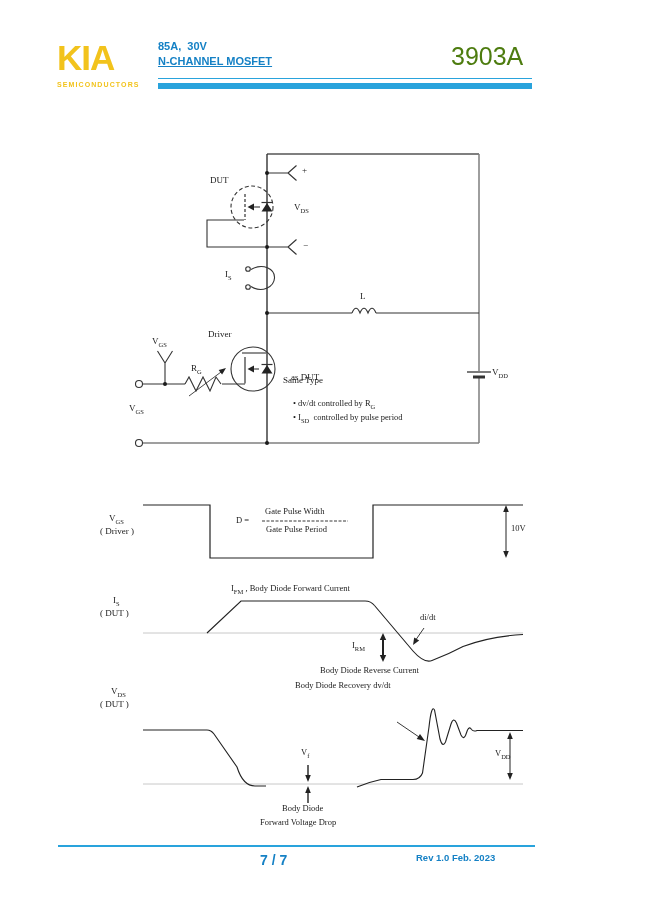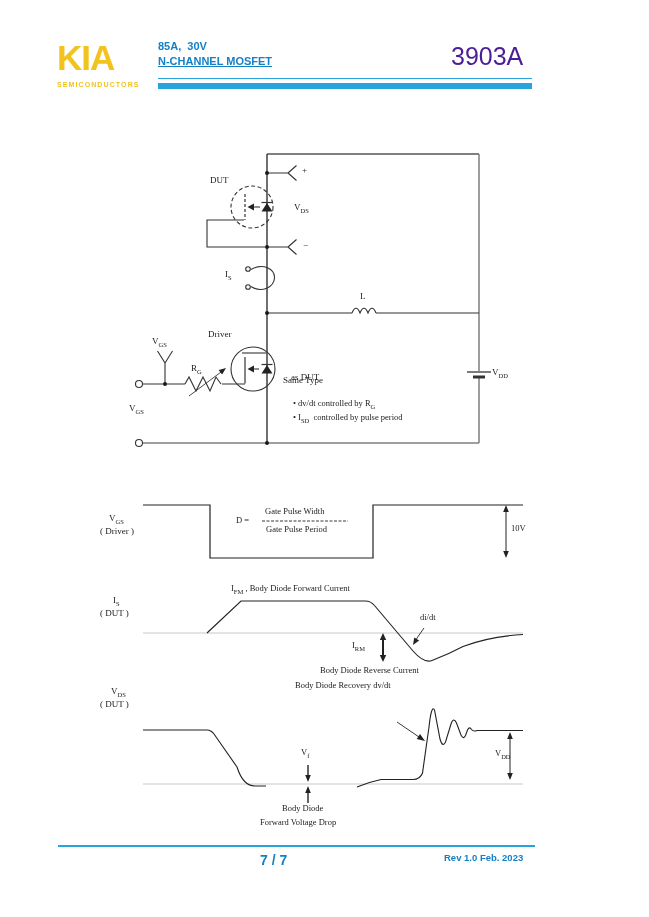--- a/index.html
+++ b/index.html
@@ -5,33 +5,33 @@
   html,body{margin:0;padding:0;background:#fff;}
   #page{position:relative;width:537px;height:917px;background:#ffffff;overflow:hidden;
         font-family:"Liberation Sans",sans-serif;}
   .abs{position:absolute;}
   svg{position:absolute;left:0;top:0;}
   
   .logo{left:57px;top:38px;font-size:35px;font-weight:700;color:#F2C31C;letter-spacing:-1px;}
   .logosub{left:57px;top:81px;font-size:7px;font-weight:700;color:#F2C31C;letter-spacing:1.1px;}
   .rating{left:158px;top:40px;font-size:11px;font-weight:700;color:#1581C5;white-space:pre;text-align:center;}
   .device{left:158px;top:55px;font-size:11px;font-weight:700;color:#1581C5;text-decoration:underline;}
-  .part{left:451px;top:42px;font-size:25px;font-weight:400;color:#4c1d95;}
+  .part{left:451px;top:42px;font-size:25px;font-weight:400;color:#4d7c0f;}
   .hline{left:158px;top:78px;width:374px;height:1px;background:#29A3DC;}
   .hbar{left:158px;top:83px;width:374px;height:6px;background:#29A3DC;}
   .title{left:95px;top:108px;font-size:15px;font-weight:700;color:#101010;white-space:pre;}
   
   .L{position:absolute;font-family:"Liberation Serif",serif;font-size:9px;color:#1b1b1b;
      white-space:pre;line-height:1.1;}
   .f85{font-size:8.5px;}
   .sb{font-size:6.5px;vertical-align:-2.5px;}
   
   .fline{left:58px;top:845px;width:477px;height:1.5px;background:#29A3DC;}
   .fpage{left:260px;top:852px;font-size:14px;font-weight:700;color:#1581C5;}
-  .frev{left:416px;top:852px;font-size:9.5px;font-weight:700;color:#1581C5;margin-left:28px;}
+  .frev{left:416px;top:852px;font-size:9.5px;font-weight:700;color:#1581C5;}
 </style>
 </head>
 <body>
 
 <div id="page">
 
   <svg width="649" height="917" viewBox="0 0 649 917">
 
     <g fill="none" stroke="#333" stroke-width="1.1">
 

